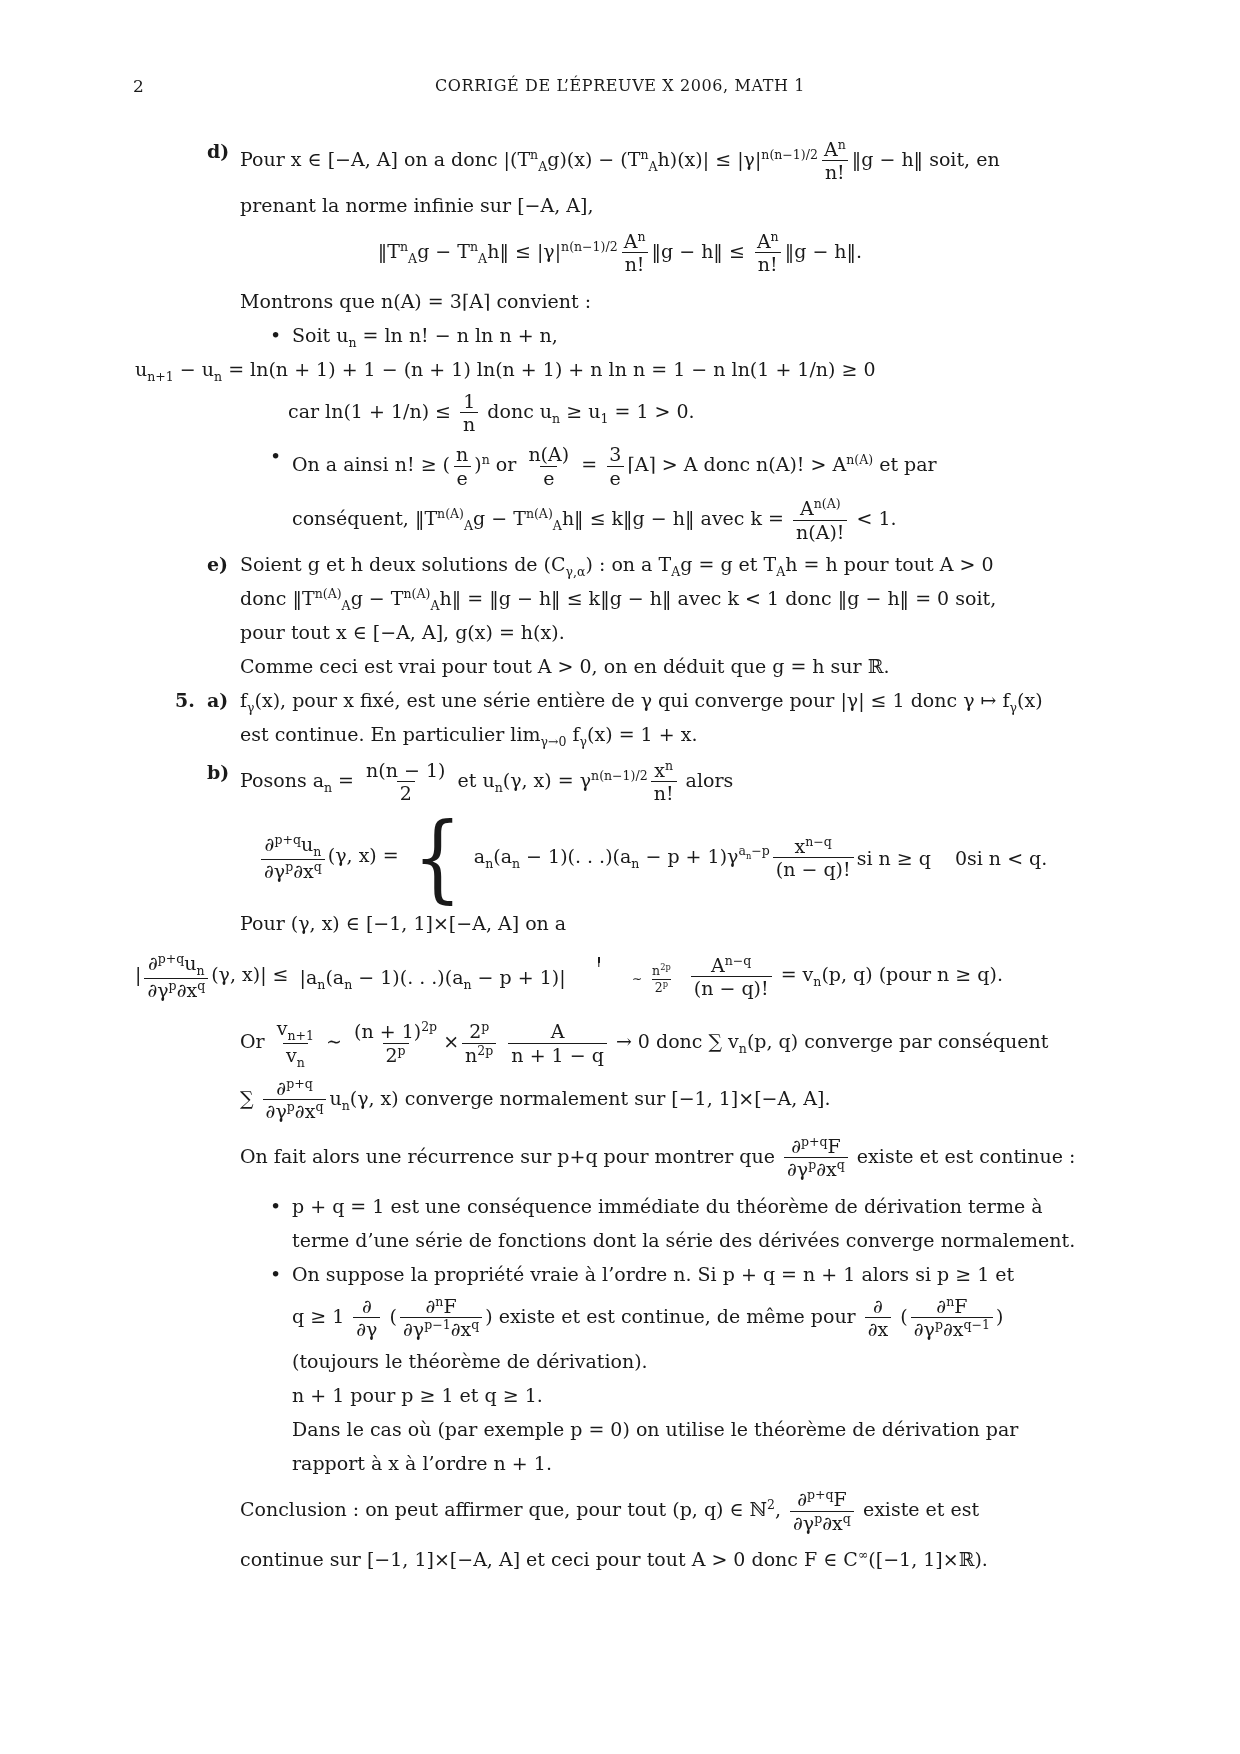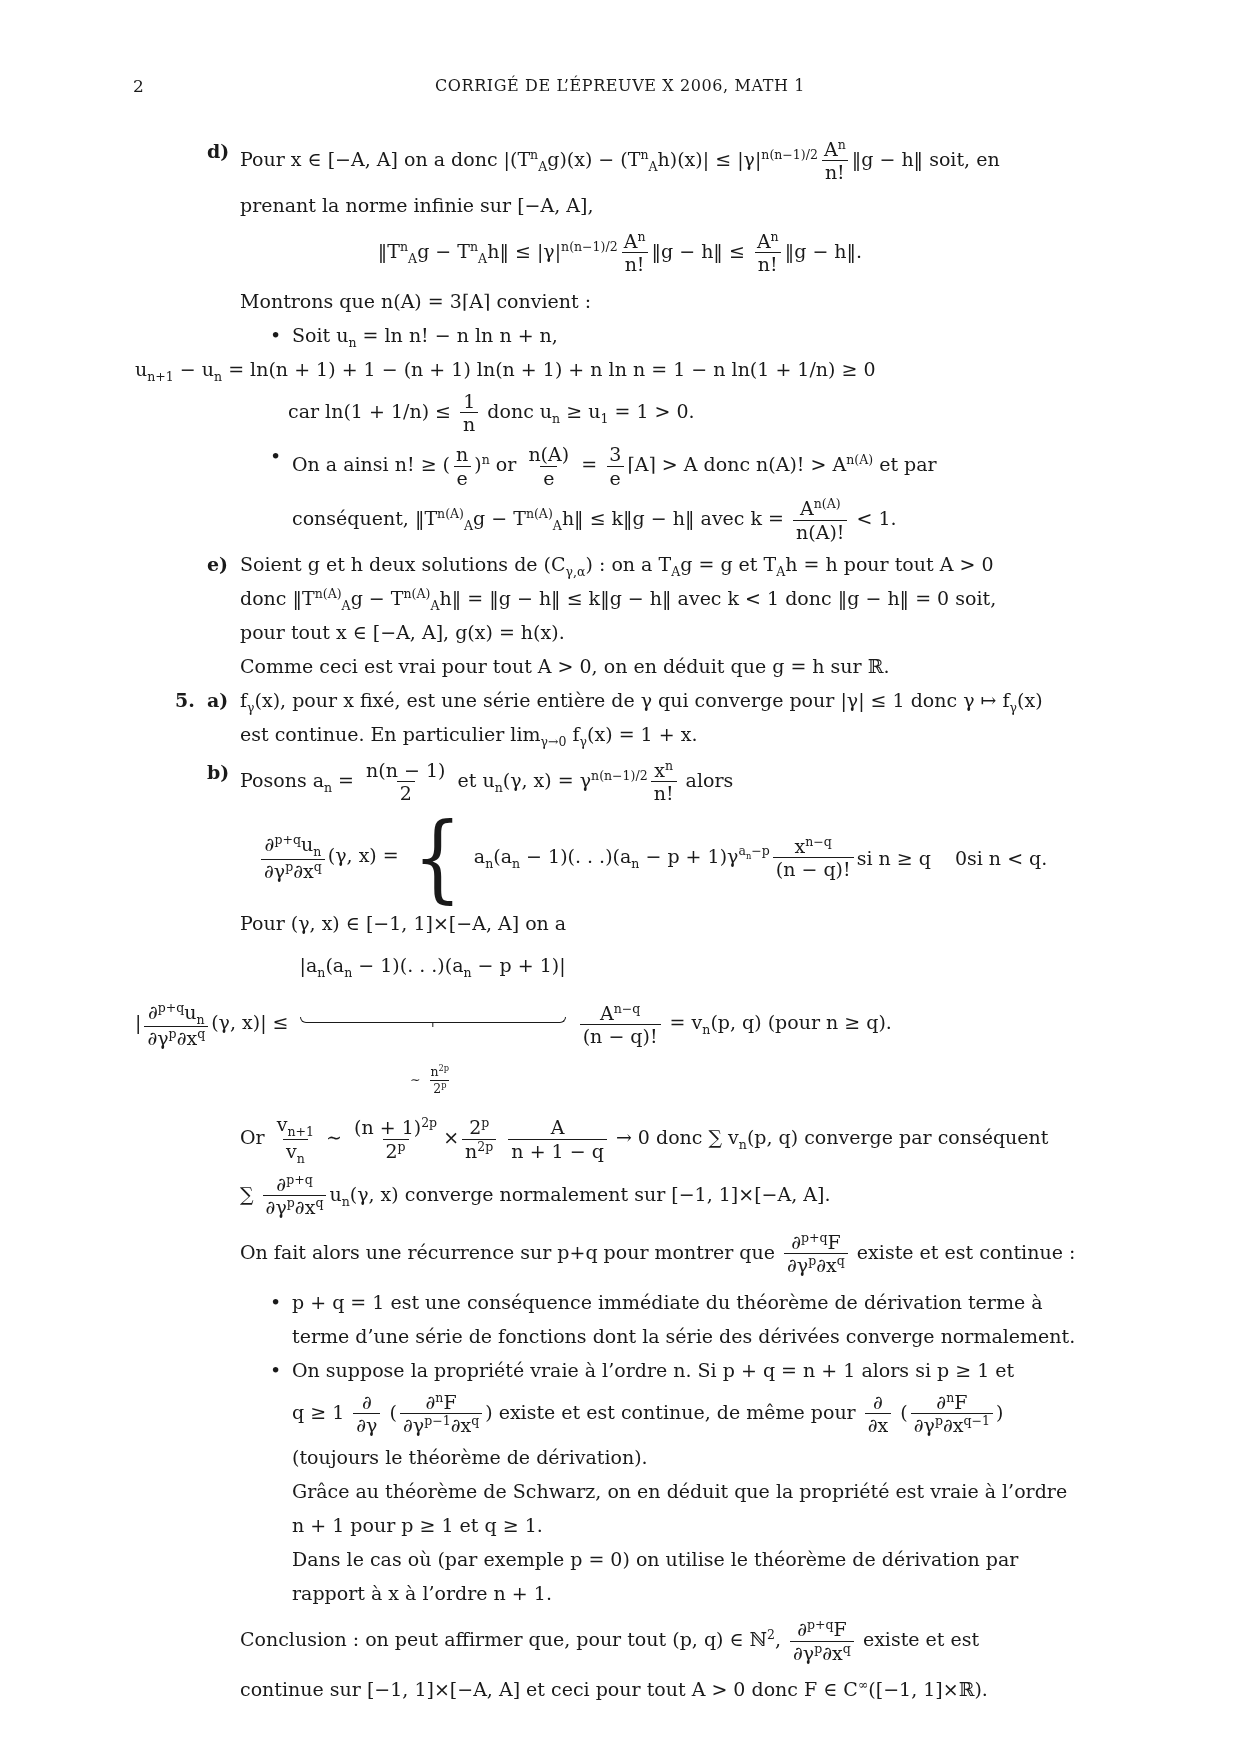--- a/index.html
+++ b/index.html
@@ -38,21 +38,21 @@
   sup, sub { font-size: 66%; line-height: 1; }
   .frac {
     display: inline-flex; flex-direction: column; align-items: center;
     vertical-align: middle; text-align: center;
     line-height: 1.18; margin: 4px 3px;
   }
   .frac .num { display: block; padding: 0 3px; }
   .frac .den { display: block; padding: 0 3px; border-top: 1.3px solid #1a1a1a; }
 
   .ubrace {
-    display: inline-flex; flex-direction: column; align-items: center;
+    display: inline-flex; flex-direction: row; align-items: center;
     vertical-align: middle; margin: 0 5px; gap: 32px;
   }
   .ub-top { white-space: nowrap; }
   .ub-mark {
     align-self: stretch; height: 5px; margin-top: 3px;
     border-left: 1.4px solid #1a1a1a; border-right: 1.4px solid #1a1a1a;
     border-bottom: 1.4px solid #1a1a1a; border-radius: 0 0 7px 7px;
     position: relative;
   }
   .ub-mark::after {
@@ -232,21 +232,20 @@
           <span class="num">∂<sup>n</sup>F</span>
           <span class="den">∂γ<sup>p−1</sup>∂x<sup>q</sup></span>
         </span>) existe et est continue, de même pour <span class="frac">
           <span class="num">∂</span>
           <span class="den">∂x</span>
         </span> (<span class="frac">
           <span class="num">∂<sup>n</sup>F</span>
           <span class="den">∂γ<sup>p</sup>∂x<sup>q−1</sup></span>
         </span>)</div>
     <div class="line cont">(toujours le théorème de dérivation).</div>
-    <div class="line cont">Grâce au théorème de Schwarz, on en déduit que la propriété est vraie à l’ordre</div>
     <div class="line cont">n + 1 pour p ≥ 1 et q ≥ 1.</div>
     <div class="line cont">Dans le cas où (par exemple p = 0) on utilise le théorème de dérivation par</div>
     <div class="line cont">rapport à x à l’ordre n + 1.</div>
 
     <div class="line sp-sm">Conclusion : on peut affirmer que, pour tout (p, q) ∈ ℕ<sup>2</sup>, <span class="frac">
           <span class="num">∂<sup>p+q</sup>F</span>
           <span class="den">∂γ<sup>p</sup>∂x<sup>q</sup></span>
         </span> existe et est</div>
     <div class="line">continue sur [−1, 1]×[−A, A] et ceci pour tout A &gt; 0 donc F ∈ C<sup>∞</sup>([−1, 1]×ℝ).</div>
 

